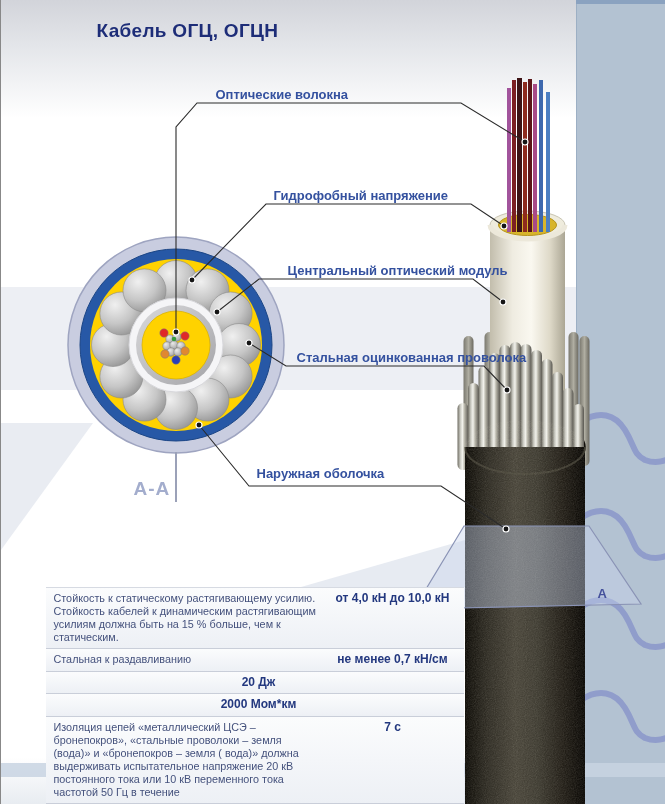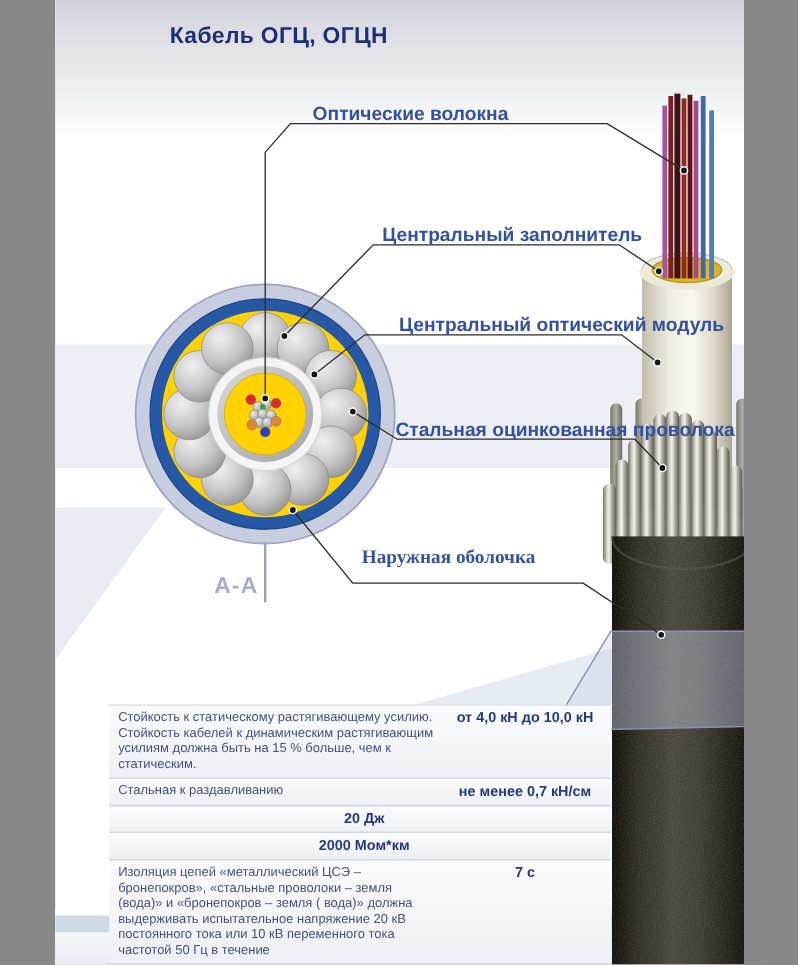--- a/index.html
+++ b/index.html
@@ -1,17 +1,17 @@
 <!DOCTYPE html>
 <html><head>
 <meta charset="utf-8">
 <style>
   html,body{margin:0;padding:0;background:#888;}
   #stage{
-    position:relative;width:574px;height:804px;overflow:hidden;
+    position:relative;width:664px;height:804px;overflow:hidden;
     background:#ffffff;font-family:"Liberation Sans",sans-serif;
     margin:0 auto;
   }
   .abs{position:absolute;}
   
   .top-grad{left:0;top:0;width:575px;height:118px;z-index:0;
     background:linear-gradient(180deg,#d2d4da 0%,#e4e6ea 40%,rgba(255,255,255,0) 100%);}
   .right-panel{left:575px;top:0;width:90px;height:804px;z-index:0;
     background:#b3c2d2;border-left:1px solid #9cafc4;}
   .right-panel-top{left:575px;top:0;width:90px;height:4px;z-index:1;background:#8aa2c0;}
@@ -19,26 +19,26 @@
   .band-bottom{left:0;top:763px;width:665px;height:14px;z-index:1;background:rgba(200,212,226,0.85);}
   .bottom-grad{left:0;top:757px;width:575px;height:47px;z-index:1;
     background:linear-gradient(180deg,#ffffff 0%,#e8ecf1 100%);}
   svg.deco{left:0;top:0;width:665px;height:804px;z-index:1;pointer-events:none;}
 
   
   .title{left:96px;top:20px;z-index:6;font-size:19px;font-weight:bold;
     color:#1d2d78;letter-spacing:0.3px;}
 
   
-  .callout-label{z-index:6;font-size:16px;font-weight:bold;color:#34519f;white-space:nowrap;}
+  .callout-label{z-index:6;font-size:13px;font-weight:bold;color:#34519f;white-space:nowrap;}
   .co1{left:215px;top:87px;}
   .co2{left:273px;top:188px;}
   .co3{left:287px;top:263px;text-align:right;}
-  .co4{left:284px;top:350px;}
-  .co5{left:256px;top:456px;font-family:Liberation Serif, serif;}
+  .co4{left:296px;top:350px;}
+  .co5{left:256px;top:466px;}
 
   
   .aa-label{left:133px;top:478px;z-index:6;font-size:19px;font-weight:bold;color:#a3adcd;letter-spacing:1px;}
   .a-letter{z-index:5;font-size:13px;font-weight:bold;color:#45519c;}
   .a-left{left:420px;top:588px;}
   .a-right{left:597px;top:586px;}
 
   
   #xsec{left:60px;top:230px;width:230px;height:230px;z-index:2;}
   #waves{left:540px;top:380px;width:125px;height:424px;z-index:2;}
@@ -249,21 +249,21 @@
       <circle cx="248" cy="343" r="3"></circle>
         <circle cx="506" cy="390" r="3"></circle>
       <circle cx="198" cy="425" r="3"></circle>
         <circle cx="505" cy="529" r="3"></circle>
     </g>
     <line x1="175" y1="452" x2="175" y2="502" stroke="#9ba1b8" stroke-width="2"></line>
   </svg>
 
   <div class="abs title">Кабель ОГЦ, ОГЦН</div>
   <div class="abs callout-label co1">Оптические волокна</div>
-  <div class="abs callout-label co2">Центральный заполнитель</div>
+  <div class="abs callout-label co2">Гидрофобный напряжение</div>
   <div class="abs callout-label co3">Центральный оптический модуль</div>
   <div class="abs callout-label co4">Стальная оцинкованная проволока</div>
   <div class="abs callout-label co5">Наружная оболочка</div>
   <div class="abs aa-label">А-А</div>
   <div class="abs a-letter a-left">А</div>
   <div class="abs a-letter a-right">А</div>
 
   <div class="abs spec-table">
     <div class="spec-row">
       <div class="spec-label">Стойкость к статическому растягивающему усилию. Стойкость кабелей к динамическим растягивающим усилиям должна быть на 15 % больше, чем к статическим.</div>

